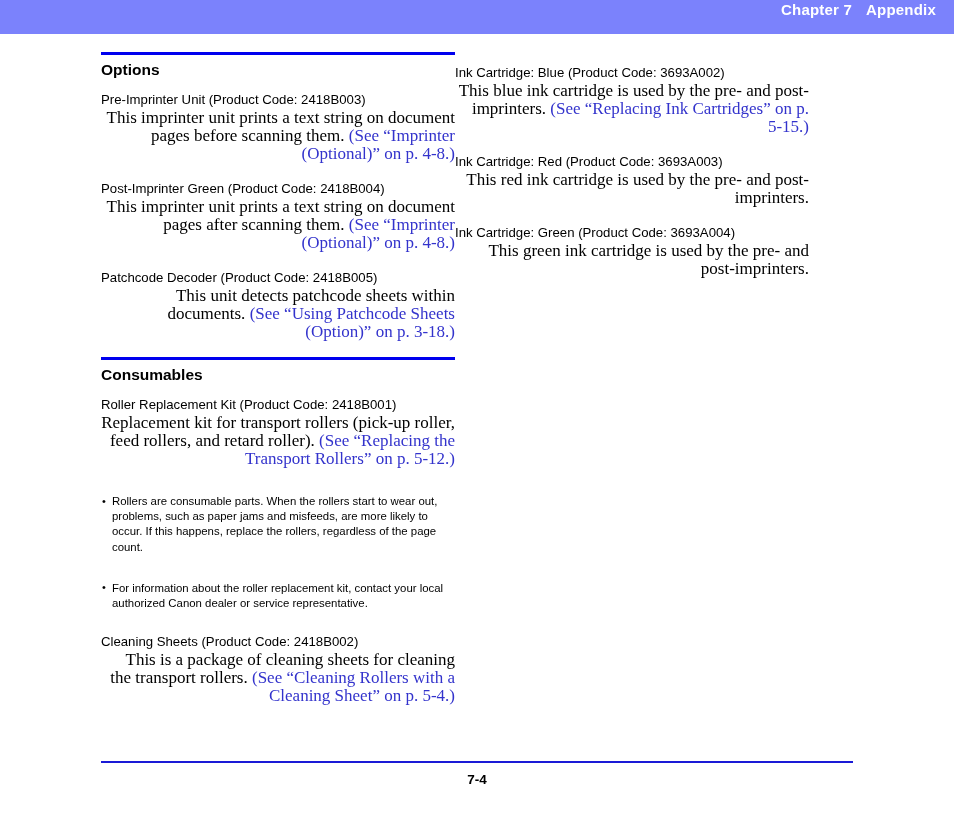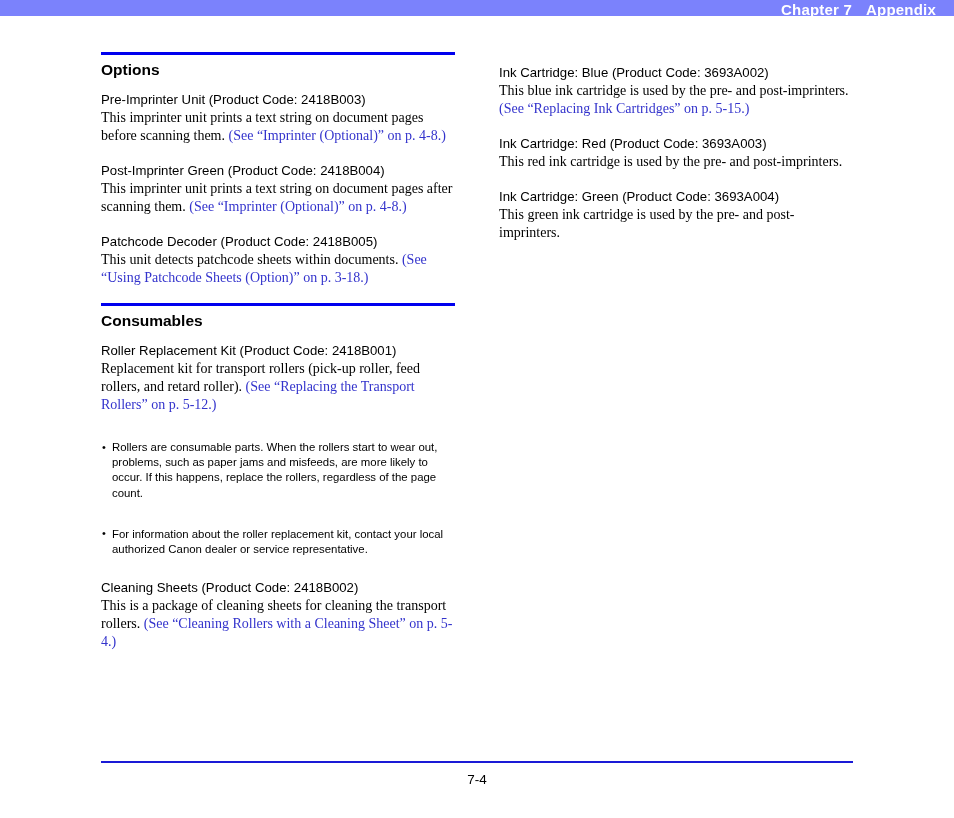--- a/index.html
+++ b/index.html
@@ -15,21 +15,21 @@
     color: #000000;
     overflow: hidden;
   }
 
   
   .header-band {
     position: absolute;
     top: 0;
     left: 0;
     width: 954px;
-    height: 16px;
+    height: 34px;
     background: #7b82fc;
   }
   .header-title {
     position: absolute;
     right: 18px;
     top: 1px;
     font-family: "Liberation Sans", sans-serif;
     font-weight: bold;
     font-size: 15px;
     color: #ffffff;
@@ -40,21 +40,20 @@
 
   
   .page {
     position: absolute;
     left: 101px;
     top: 52px;
     width: 752px;
   }
   .columns {
     display: flex;
-    gap: 44px;
     align-items: flex-start;
   }
   .col {
     width: 354px;
     flex: 0 0 354px;
   }
 
   
   .section-rule {
     height: 3px;
@@ -77,23 +76,24 @@
 
   .article-title {
     font-family: "Liberation Sans", sans-serif;
     font-size: 13.2px;
     line-height: 18px;
     color: #000000;
     white-space: nowrap;
   }
   .article-body {
     font-family: "Liberation Serif", serif;
-    font-size: 14px;
+    font-size: 17px;
     line-height: 18px;
     color: #000000;
+    text-align: right;
   }
   .ref-link {
     color: #3333cc;
   }
 
   
   .notice {
     margin-top: 9px;
     margin-bottom: 4px;
   }
@@ -172,20 +172,21 @@
   }
   .footer-page-number {
     position: absolute;
     left: 0;
     top: 772px;
     width: 954px;
     text-align: center;
     font-family: "Liberation Sans", sans-serif;
     font-size: 13.5px;
     color: #000000;
+    font-weight: bold;
   }
 </style>
 </head>
 <body>
 
 <div class="header-band">
   <div class="header-title">
     <span class="chapter-label">Chapter 7</span><span>Appendix</span>
   </div>
 </div>

